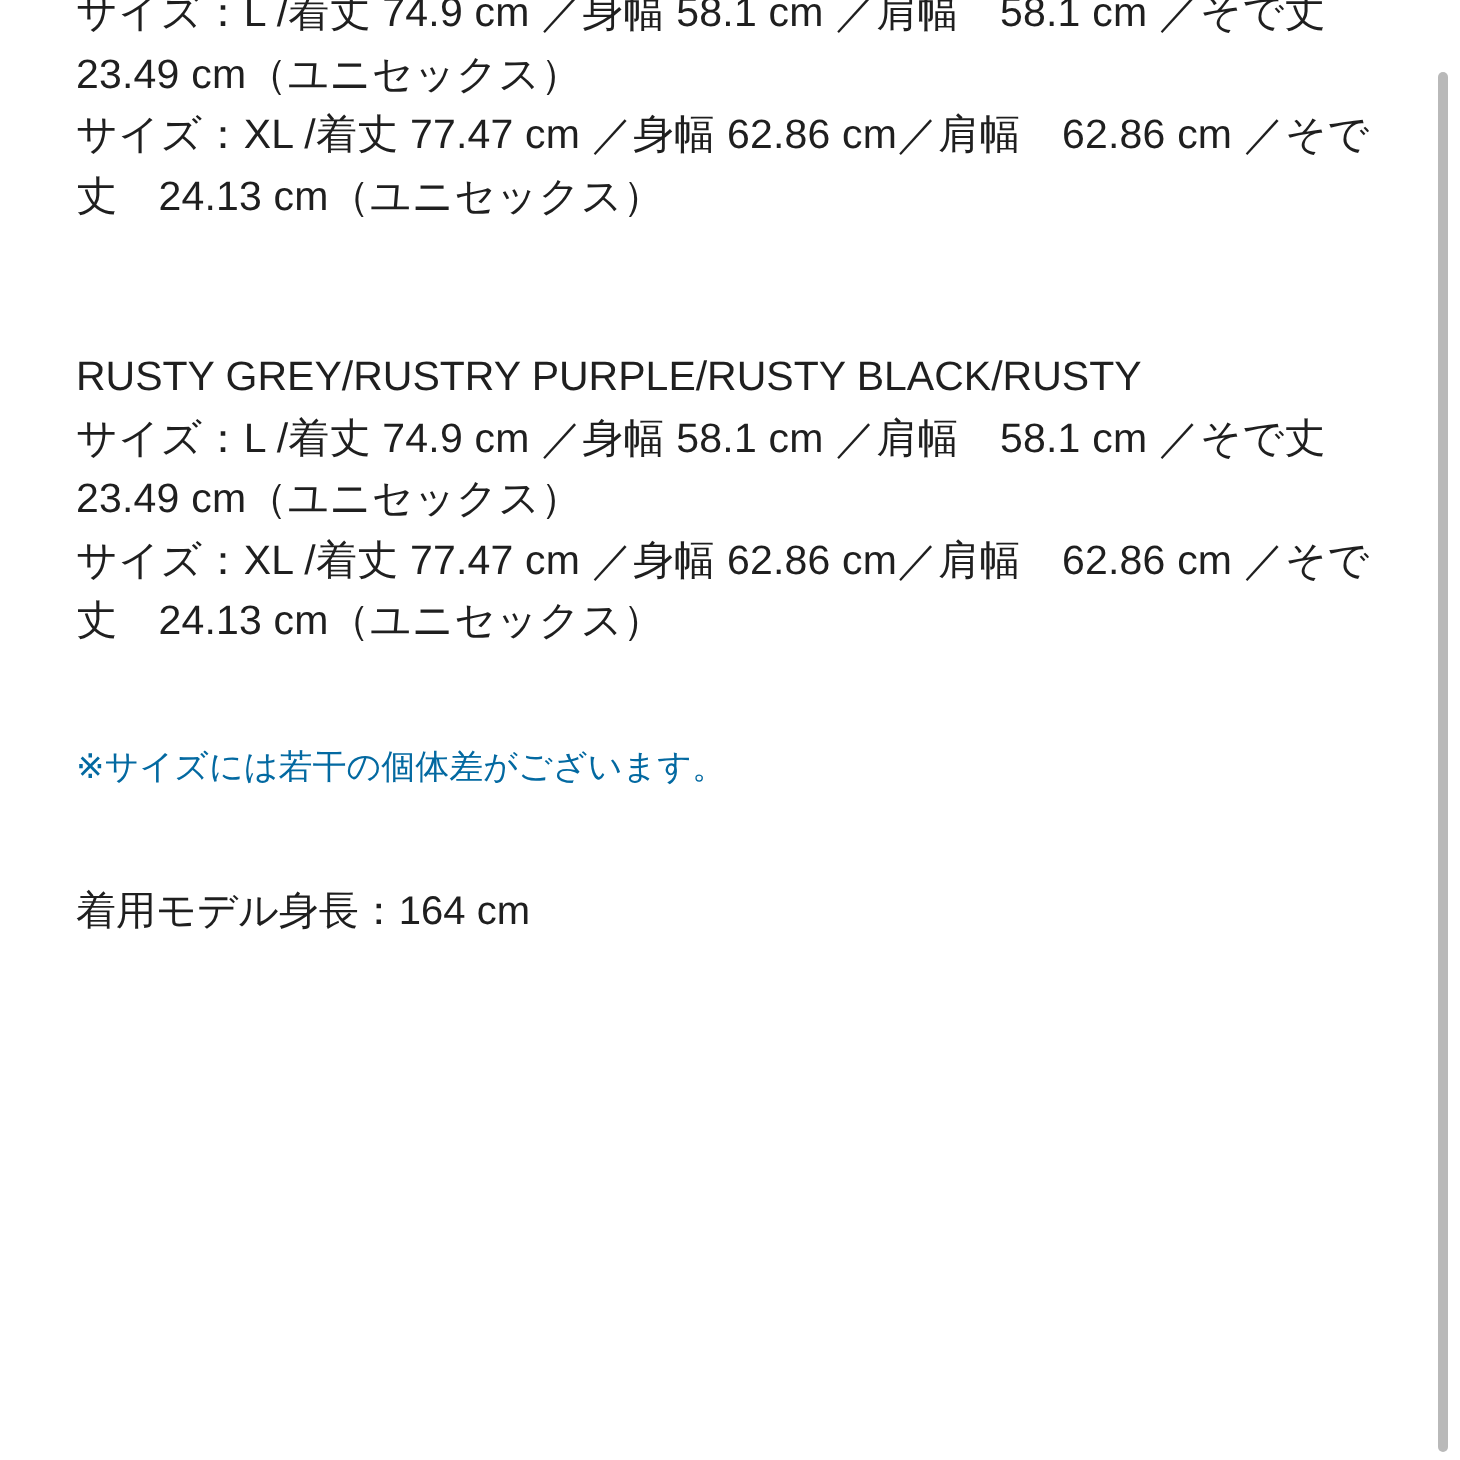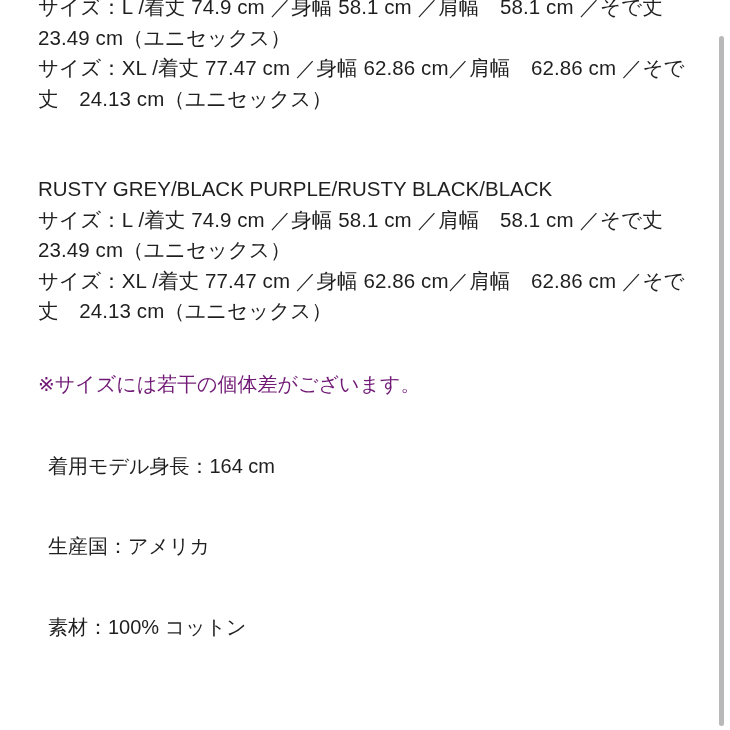--- a/index.html
+++ b/index.html
@@ -43,30 +43,30 @@
   .spacer-lg { height: 60px; }
   .spacer-md { height: 42px; }
   .spacer-sm { height: 30px; }
   .heading {
     font-size: 20.5px;
     line-height: 30.5px;
     color: #1f1f1f;
     margin: 0;
   }
   .note {
-    font-size: 20px;
+    font-size: 17px;
     line-height: 30px;
-    color: #701a75;
+    color: #0369a1;
     margin: 0;
   }
   .kv {
     font-size: 20px;
     line-height: 30.5px;
     color: #1f1f1f;
-    margin: 10px;
+    margin: 0;
   }
   .scrollbar-track {
     position: absolute;
     right: 6px;
     top: 0;
     width: 6px;
     height: 730px;
     background: transparent;
   }
   .scrollbar-thumb {
@@ -90,40 +90,38 @@
   <div class="content">
 
     <div class="block cut-top" style="margin-top: -8px;">
       <p class="para">サイズ：L /着丈 74.9 cm ／身幅 58.1 cm ／肩幅　58.1 cm ／そで丈　23.49 cm（ユニセックス）</p>
       <p class="para">サイズ：XL /着丈 77.47 cm ／身幅 62.86 cm／肩幅　62.86 cm ／そで丈　24.13 cm（ユニセックス）</p>
     </div>
 
     <div class="spacer-lg"></div>
 
     <div class="block">
-      <p class="heading">RUSTY GREY/BLACK PURPLE/RUSTY BLACK/BLACK</p>
+      <p class="heading">RUSTY GREY/RUSTRY PURPLE/RUSTY BLACK/RUSTY</p>
       <p class="para">サイズ：L /着丈 74.9 cm ／身幅 58.1 cm ／肩幅　58.1 cm ／そで丈　23.49 cm（ユニセックス）</p>
       <p class="para">サイズ：XL /着丈 77.47 cm ／身幅 62.86 cm／肩幅　62.86 cm ／そで丈　24.13 cm（ユニセックス）</p>
     </div>
 
     <div class="spacer-md"></div>
 
     <p class="note">※サイズには若干の個体差がございます。</p>
 
     <div class="spacer-md"></div>
 
     <p class="kv">着用モデル身長：164 cm</p>
 
     <div class="spacer-sm"></div>
 
-    <p class="kv">生産国：アメリカ</p>
 
     <div class="spacer-sm"></div>
 
-    <p class="kv">素材：100% コットン</p>
 
     <div class="spacer-sm"></div>
 
   </div>
 
   <div class="scrollbar-track"></div>
   <div class="scrollbar-thumb"></div>
 
 </div>
 

